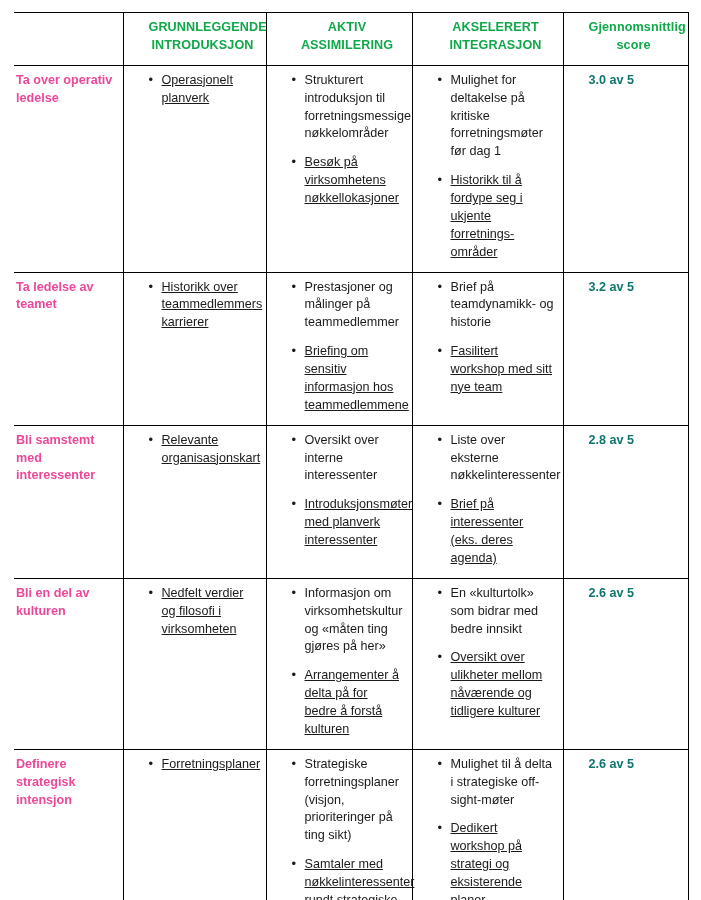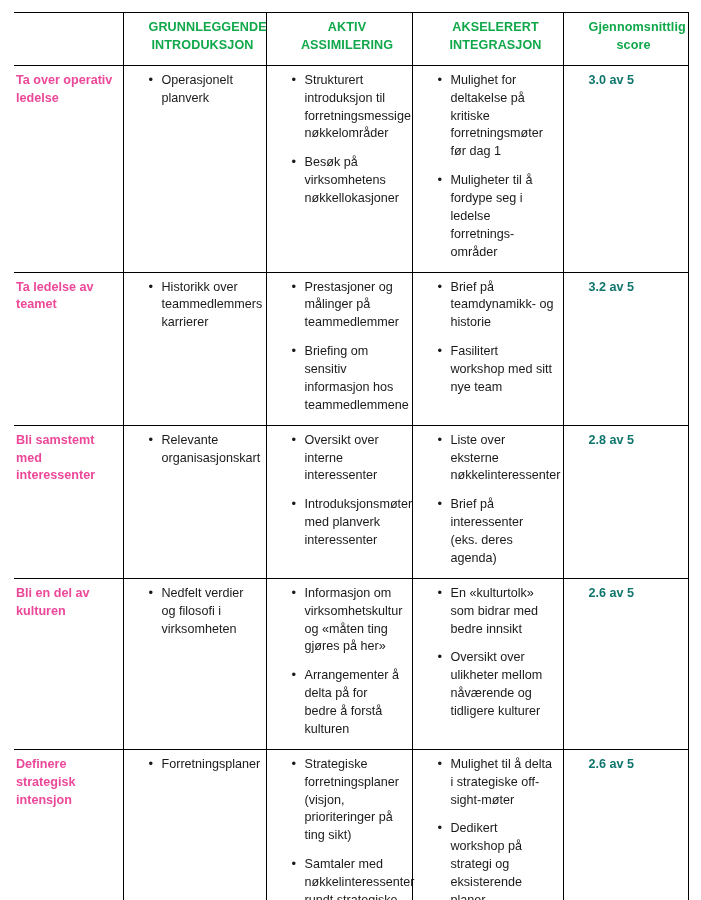--- a/index.html
+++ b/index.html
@@ -99,20 +99,21 @@
   ul.items li {
     position: relative;
     padding-left: 13px;
     margin: 0 0 11px 0;
     color: #1a1a1a;
     font-size: 12.6px;
     line-height: 1.42;
   }
   ul.items li:last-child {
     margin-bottom: 0;
+    text-decoration: underline;
   }
   ul.items li::before {
     content: "\2022";
     position: absolute;
     left: 0;
     top: -1px;
     font-size: 13px;
     color: #1a1a1a;
     line-height: 1.42;
   }
@@ -171,21 +172,21 @@
         </td>
         <td class="bullet-cell">
           <ul class="items">
             <li>Strukturert introduksjon til forretningsmessige nøkkelområder</li>
             <li>Besøk på virksomhetens nøkkellokasjoner</li>
           </ul>
         </td>
         <td class="bullet-cell">
           <ul class="items">
             <li>Mulighet for deltakelse på kritiske forretningsmøter før dag 1</li>
-            <li>Muligheter til å fordype seg i ledelse forretnings-områder</li>
+            <li>Historikk til å fordype seg i ukjente forretnings-områder</li>
           </ul>
         </td>
         <td class="score-cell">
           <span class="score">3.0 av 5</span>
         </td>
       </tr>
 
       <tr>
         <td>
           <span class="row-label">Ta ledelse av teamet</span>

